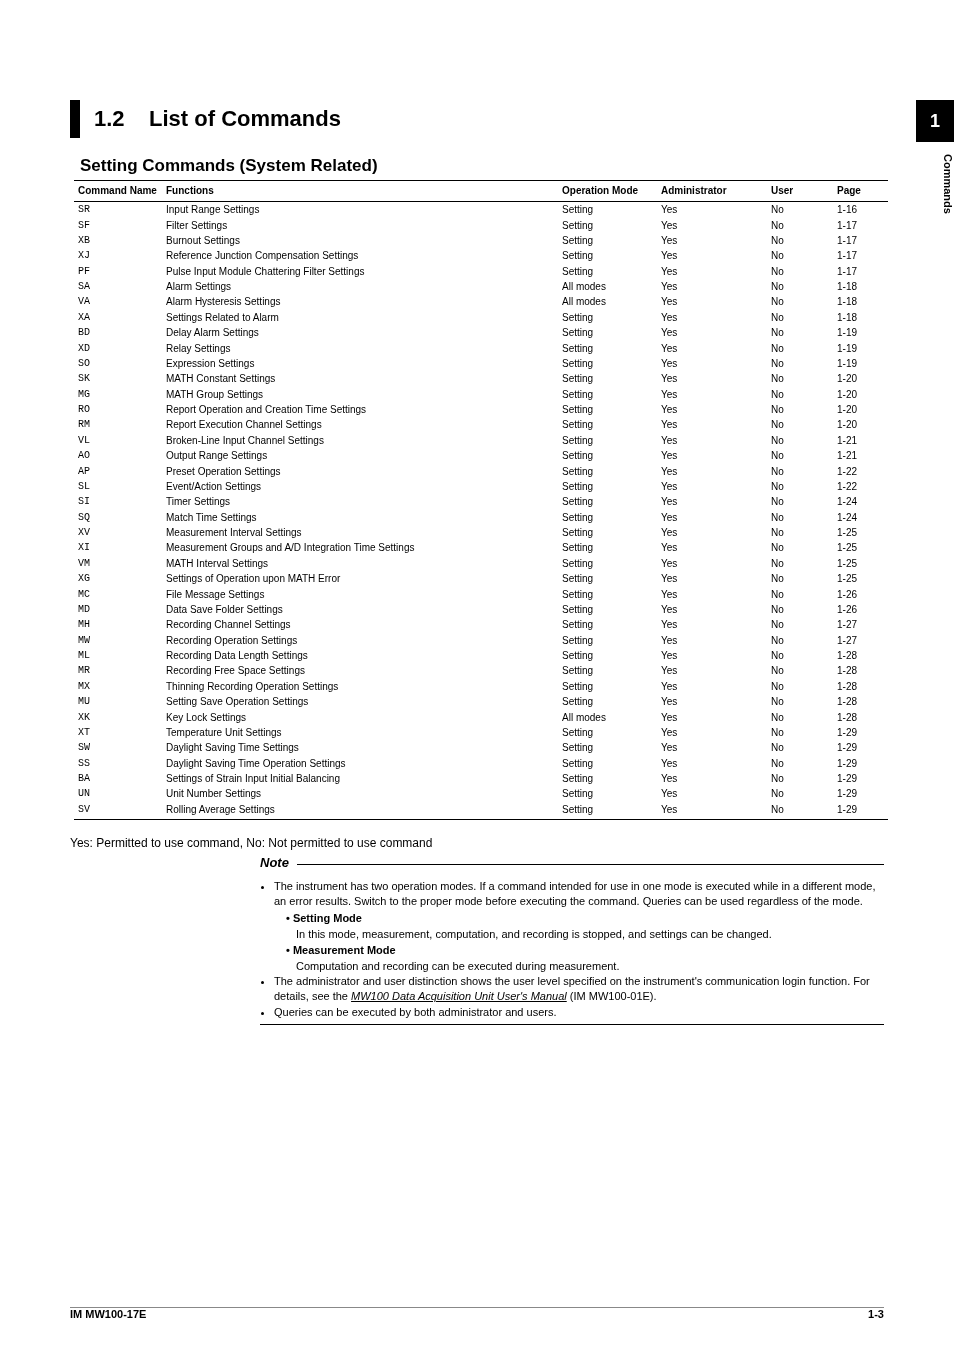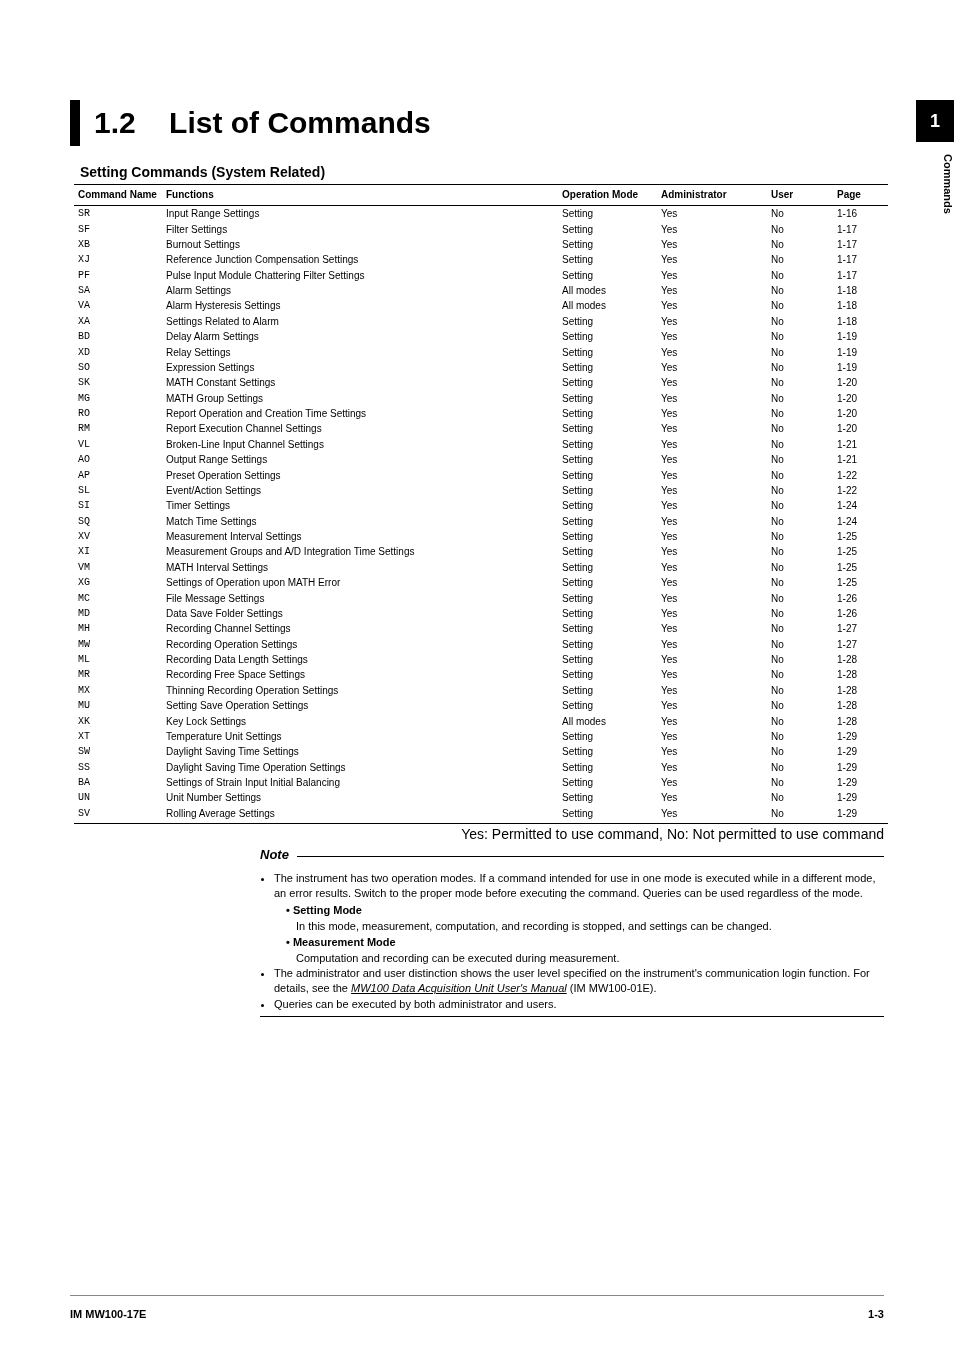--- a/index.html
+++ b/index.html
@@ -36,42 +36,42 @@
     font-weight: bold;
     writing-mode: vertical-rl;
     text-orientation: mixed;
     text-align: left;
     padding-top: 6px;
     display: flex;
     justify-content: center;
   }
   .section-title-row { display: flex; align-items: stretch; margin-bottom: 18px; }
   .section-bar { width: 10px; background: #000; }
-  .section-title { font-size: 30px; font-weight: bold; padding: 6px 0 6px 14px; }
-  .subheading { font-size: 14px; font-weight: bold; margin: 8px 0 4px 10px; }
+  .section-title { font-size: 22px; font-weight: bold; padding: 6px 0 6px 14px; }
+  .subheading { font-size: 17px; font-weight: bold; margin: 8px 0 4px 10px; }
   table { width: 100%; border-collapse: collapse; font-size: 10px; margin-left: 4px; }
   thead th {
     text-align: left;
     border-top: 1.5px solid #000;
     border-bottom: 1px solid #000;
     padding: 4px 4px 4px 4px;
     font-weight: bold;
     vertical-align: top;
     line-height: 1.2;
   }
   tbody td { padding: 2.2px 4px; vertical-align: top; }
   tbody tr:last-child td { border-bottom: 1.5px solid #000; padding-bottom: 4px; }
   td.cmd { font-family: "Courier New", Courier, monospace; width: 80px; }
   td.func { width: 360px; }
   td.opmode { width: 90px; }
   td.admin { width: 100px; }
   td.user { width: 60px; }
   td.page-col { text-align: left; width: 50px; }
   th.page-col { text-align: left; }
-  .legend { font-size: 14px; text-align: right; margin-top: 2px; }
+  .legend { font-size: 12px; text-align: left; margin-top: 16px; }
   .note-block { margin: 4px 0 0 190px; font-size: 11px; line-height: 1.35; }
   .note-hdr-row { display: flex; align-items: baseline; }
   .note-hdr { font-style: italic; font-weight: bold; font-size: 13px; margin-right: 8px; }
   .note-rule { flex: 1; border-top: 1.3px solid #000; position: relative; top: -2px; }
   .note-list { padding-left: 14px; margin-top: 8px; }
   .note-list > li { list-style: disc; margin-left: 0; margin-bottom: 1px; }
   .note-sub { padding-left: 12px; margin-top: 2px; }
   .note-sub > div { margin-bottom: 1px; }
   .note-sub .modetitle { font-weight: bold; }
   .note-sub .modedesc { padding-left: 10px; }
@@ -79,21 +79,21 @@
   .footer {
     position: absolute;
     bottom: 30px;
     left: 70px;
     right: 70px;
     display: flex;
     justify-content: space-between;
     font-size: 11px;
     font-weight: bold;
     border-top: 1px solid #888;
-    padding-top: 12px;
+    padding-top: 0;
   }
   .italic { font-style: italic; text-decoration: underline; }
 </style>
 </head>
 <body>
 
 <div class="side-tab">1</div>
 <div class="side-label">Commands</div>
 
 <div class="page">

